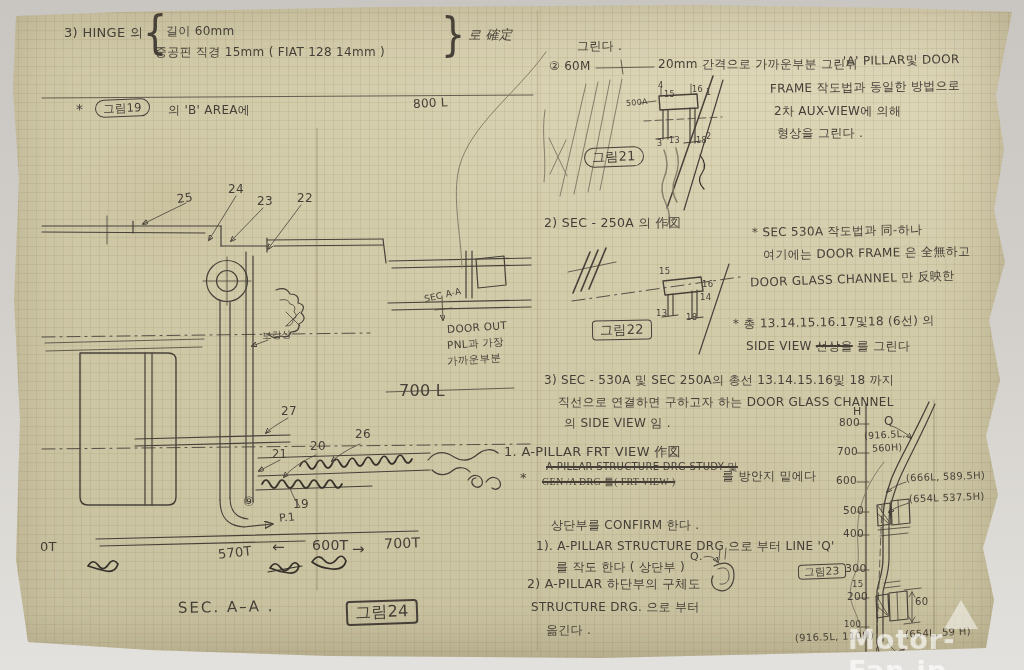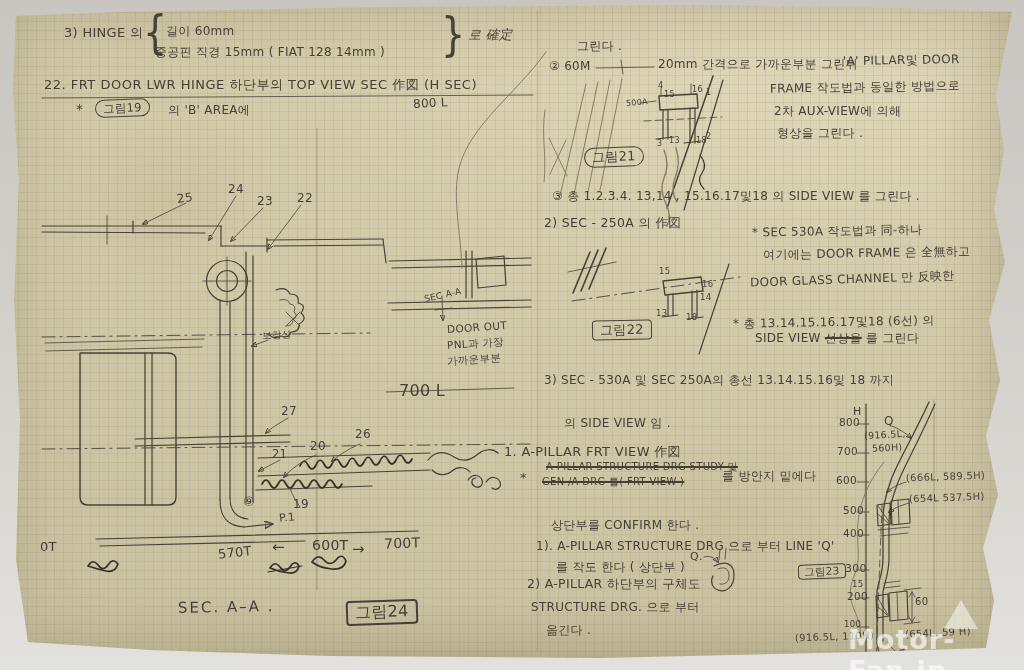--- a/index.html
+++ b/index.html
@@ -223,21 +223,20 @@
     <path d="M892 426 C899 429 906 433 911 438" marker-end="url(#ah)" class="thin"></path>
   </svg>
 
   <span class="t" style="left:64px;top:26px;font-size:13px;">3) HINGE 의</span>
   <span class="t brace" style="left:143px;top:14px;">{</span>
   <span class="t" style="left:166px;top:25px;font-size:12px;">길이 60mm</span>
   <span class="t" style="left:155px;top:46px;font-size:12px;">중공핀 직경 15mm ( FIAT 128  14mm )</span>
   <span class="t brace" style="left:441px;top:16px;">}</span>
   <span class="t" style="left:468px;top:28px;font-size:13px;font-style:italic;">로 確定</span>
 
-  <span class="t" style="left:44px;top:78px;font-size:13px;letter-spacing:.5px;">22.  FRT DOOR LWR HINGE 하단부의 TOP VIEW  SEC 作図 (H SEC)</span>
   <span class="t" style="left:76px;top:102px;font-size:14px;">*</span>
   <span class="t figbox pill" style="left:95px;top:99px;font-size:11.5px;transform:rotate(-2deg);">그림19</span>
   <span class="t" style="left:168px;top:104px;font-size:12px;">의 'B' AREA에</span>
   <span class="t" style="left:413px;top:97px;font-size:12px;transform:rotate(-3deg);">800 L</span>
 
   <span class="t" style="left:177px;top:192px;font-size:12px;transform:rotate(-8deg);">25</span>
   <span class="t" style="left:228px;top:183px;font-size:12px;">24</span>
   <span class="t" style="left:257px;top:195px;font-size:12px;">23</span>
   <span class="t" style="left:297px;top:192px;font-size:12px;">22</span>
   <span class="t" style="left:262px;top:330px;font-size:9.5px;transform:rotate(-3deg);">보강상</span>
@@ -276,45 +275,45 @@
   <span class="t" style="left:658px;top:82px;font-size:8px;">4</span>
   <span class="t" style="left:664px;top:91px;font-size:8px;">15</span>
   <span class="t" style="left:692px;top:86px;font-size:8px;">16</span>
   <span class="t" style="left:706px;top:89px;font-size:8px;">1</span>
   <span class="t" style="left:657px;top:140px;font-size:8px;">3</span>
   <span class="t" style="left:669px;top:137px;font-size:8px;">13</span>
   <span class="t" style="left:696px;top:137px;font-size:8px;">18</span>
   <span class="t" style="left:706px;top:133px;font-size:8px;">2</span>
   <span class="t figbox pill" style="left:584px;top:147px;font-size:13px;transform:rotate(-2deg);">그림21</span>
 
-  <span class="t" style="left:552px;top:190px;font-size:12px;">③ 총 1.2.3.4. 13,14 , 15.16.17및18 의 SIDE VIEW 를 그린다 .</span>
   <span class="t" style="left:544px;top:216px;font-size:12.5px;">2) SEC - 250A 의 作図</span>
   <span class="t" style="left:752px;top:225px;font-size:12px;transform:rotate(-1deg);">* SEC 530A 작도법과 同-하나</span>
   <span class="t" style="left:763px;top:247px;font-size:12px;transform:rotate(-1deg);">여기에는 DOOR FRAME 은 全無하고</span>
   <span class="t" style="left:750px;top:273px;font-size:12px;transform:rotate(-2deg);">DOOR GLASS CHANNEL 만 反映한</span>
 
   <span class="t" style="left:659px;top:267px;font-size:8.5px;">15</span>
   <span class="t" style="left:702px;top:280px;font-size:8.5px;">16</span>
   <span class="t" style="left:700px;top:293px;font-size:8.5px;">14</span>
   <span class="t" style="left:656px;top:309px;font-size:8.5px;">13</span>
   <span class="t" style="left:686px;top:313px;font-size:8.5px;">18</span>
   <span class="t figbox" style="left:592px;top:320px;font-size:13px;transform:rotate(-1deg);">그림22</span>
 
   <span class="t" style="left:733px;top:316px;font-size:12px;transform:rotate(-1deg);">* 총 13.14.15.16.17및18 (6선) 의</span>
-  <div class="t" style="left:746px;top:332px;font-size:12px;margin-left:9px;">
+  <div class="t" style="left:746px;top:340px;font-size:12px;">
     <span>SIDE VIEW </span><span class="strike">선상을</span><span> 를 그린다</span>
   </div>
 
   <span class="t" style="left:544px;top:374px;font-size:12px;">3) SEC - 530A 및 SEC 250A의 총선 13.14.15.16및 18 까지</span>
+  <span class="t" style="left:558px;top:396px;font-size:12px;">직선으로 연결하면 구하고자 하는 DOOR GLASS CHANNEL</span>
   <span class="t" style="left:564px;top:417px;font-size:12px;">의 SIDE VIEW 임 .</span>
 
   <span class="t" style="left:504px;top:445px;font-size:13px;">1.  A-PILLAR FRT VIEW 作図</span>
   <span class="t" style="left:520px;top:471px;font-size:13px;">*</span>
   <span class="t strike" style="left:546px;top:462px;font-size:10px;">A-PILLAR STRUCTURE DRG STUDY 및</span>
-  <span class="t strike" style="left:542px;top:477px;font-size:10px;">GEN /A DRG 틀( FRT VIEW )</span>
+  <span class="t strike" style="left:542px;top:477px;font-size:10px;font-family:Liberation Serif, serif;">GEN /A DRG 틀( FRT VIEW )</span>
   <span class="t" style="left:722px;top:470px;font-size:12px;">를 방안지 밑에다</span>
   <span class="t" style="left:551px;top:519px;font-size:12px;">상단부를 CONFIRM 한다 .</span>
   <span class="t" style="left:536px;top:540px;font-size:12px;">1). A-PILLAR STRUCTURE DRG 으로 부터 LINE 'Q'</span>
   <span class="t" style="left:556px;top:561px;font-size:12px;text-align:center;">를 작도 한다 ( 상단부 )</span>
   <span class="t" style="left:690px;top:551px;font-size:11px;">Q.</span>
   <span class="t" style="left:527px;top:577px;font-size:12.5px;">2) A-PILLAR 하단부의 구체도</span>
   <span class="t" style="left:531px;top:601px;font-size:12px;">STRUCTURE DRG. 으로 부터</span>
   <span class="t" style="left:546px;top:624px;font-size:12px;">옮긴다 .</span>
   <span class="t figbox" style="left:798px;top:564px;font-size:10.5px;padding:1px 5px;transform:rotate(-2deg);">그림23</span>
 

